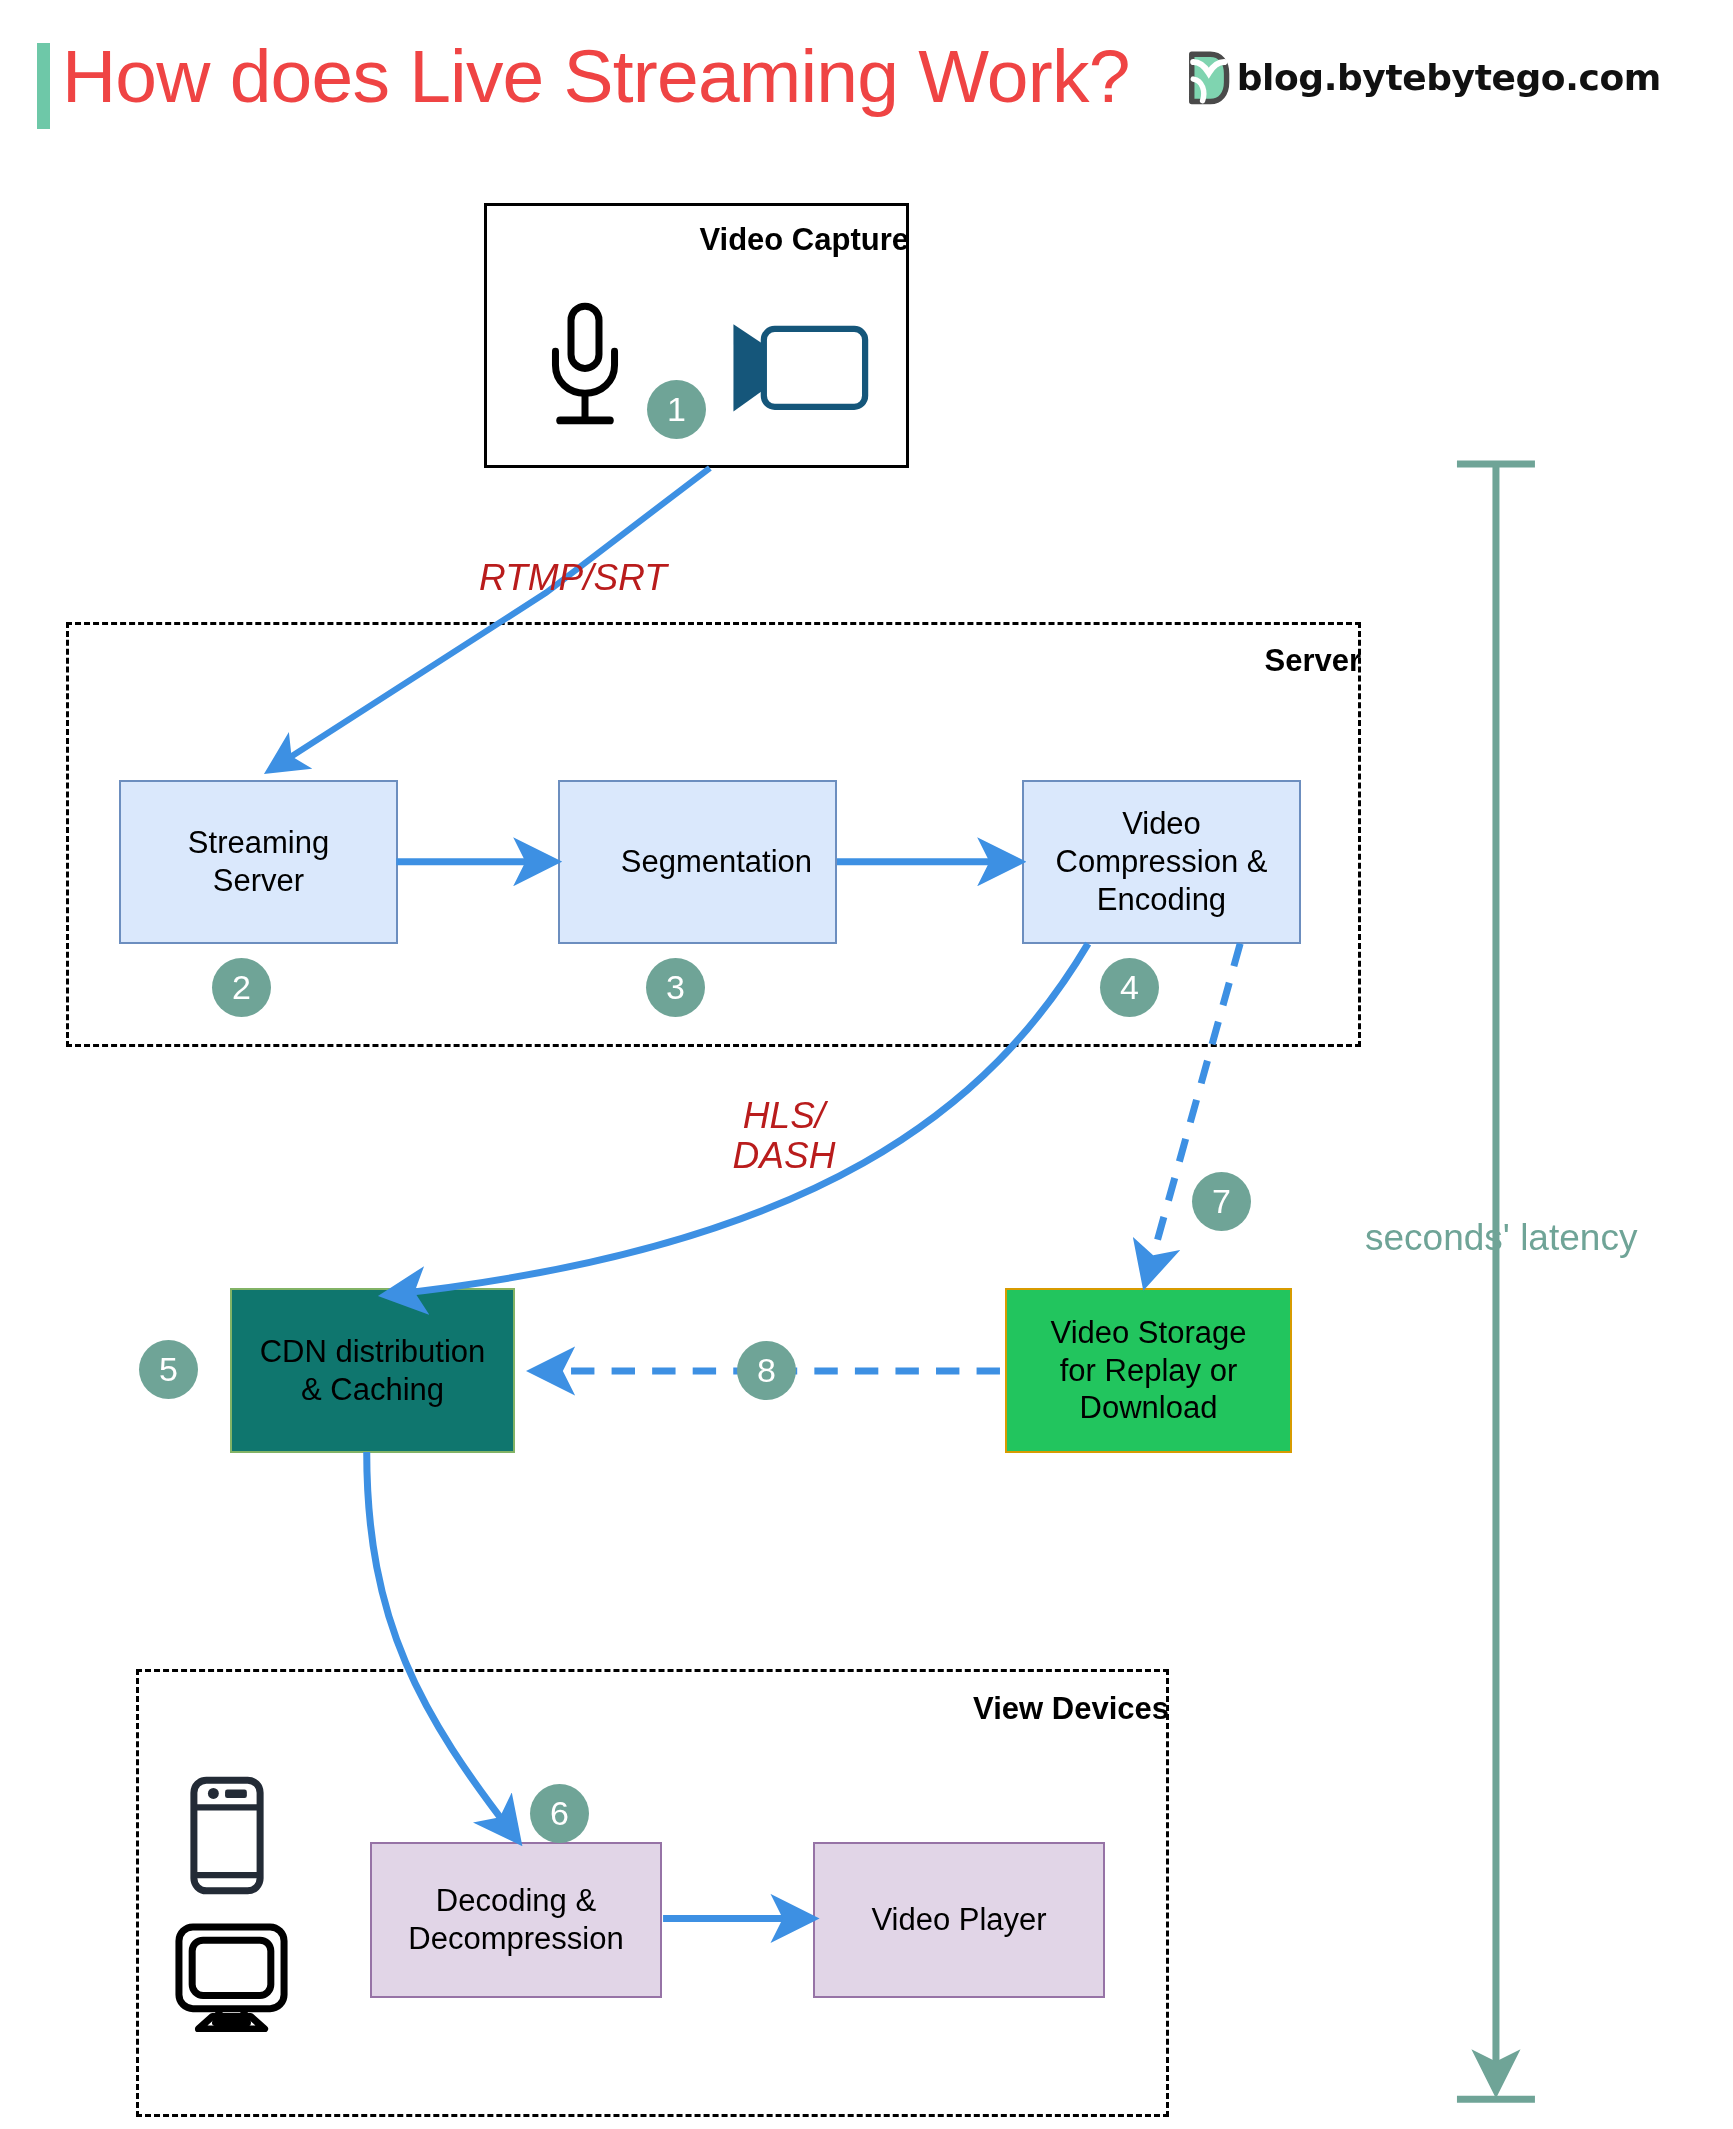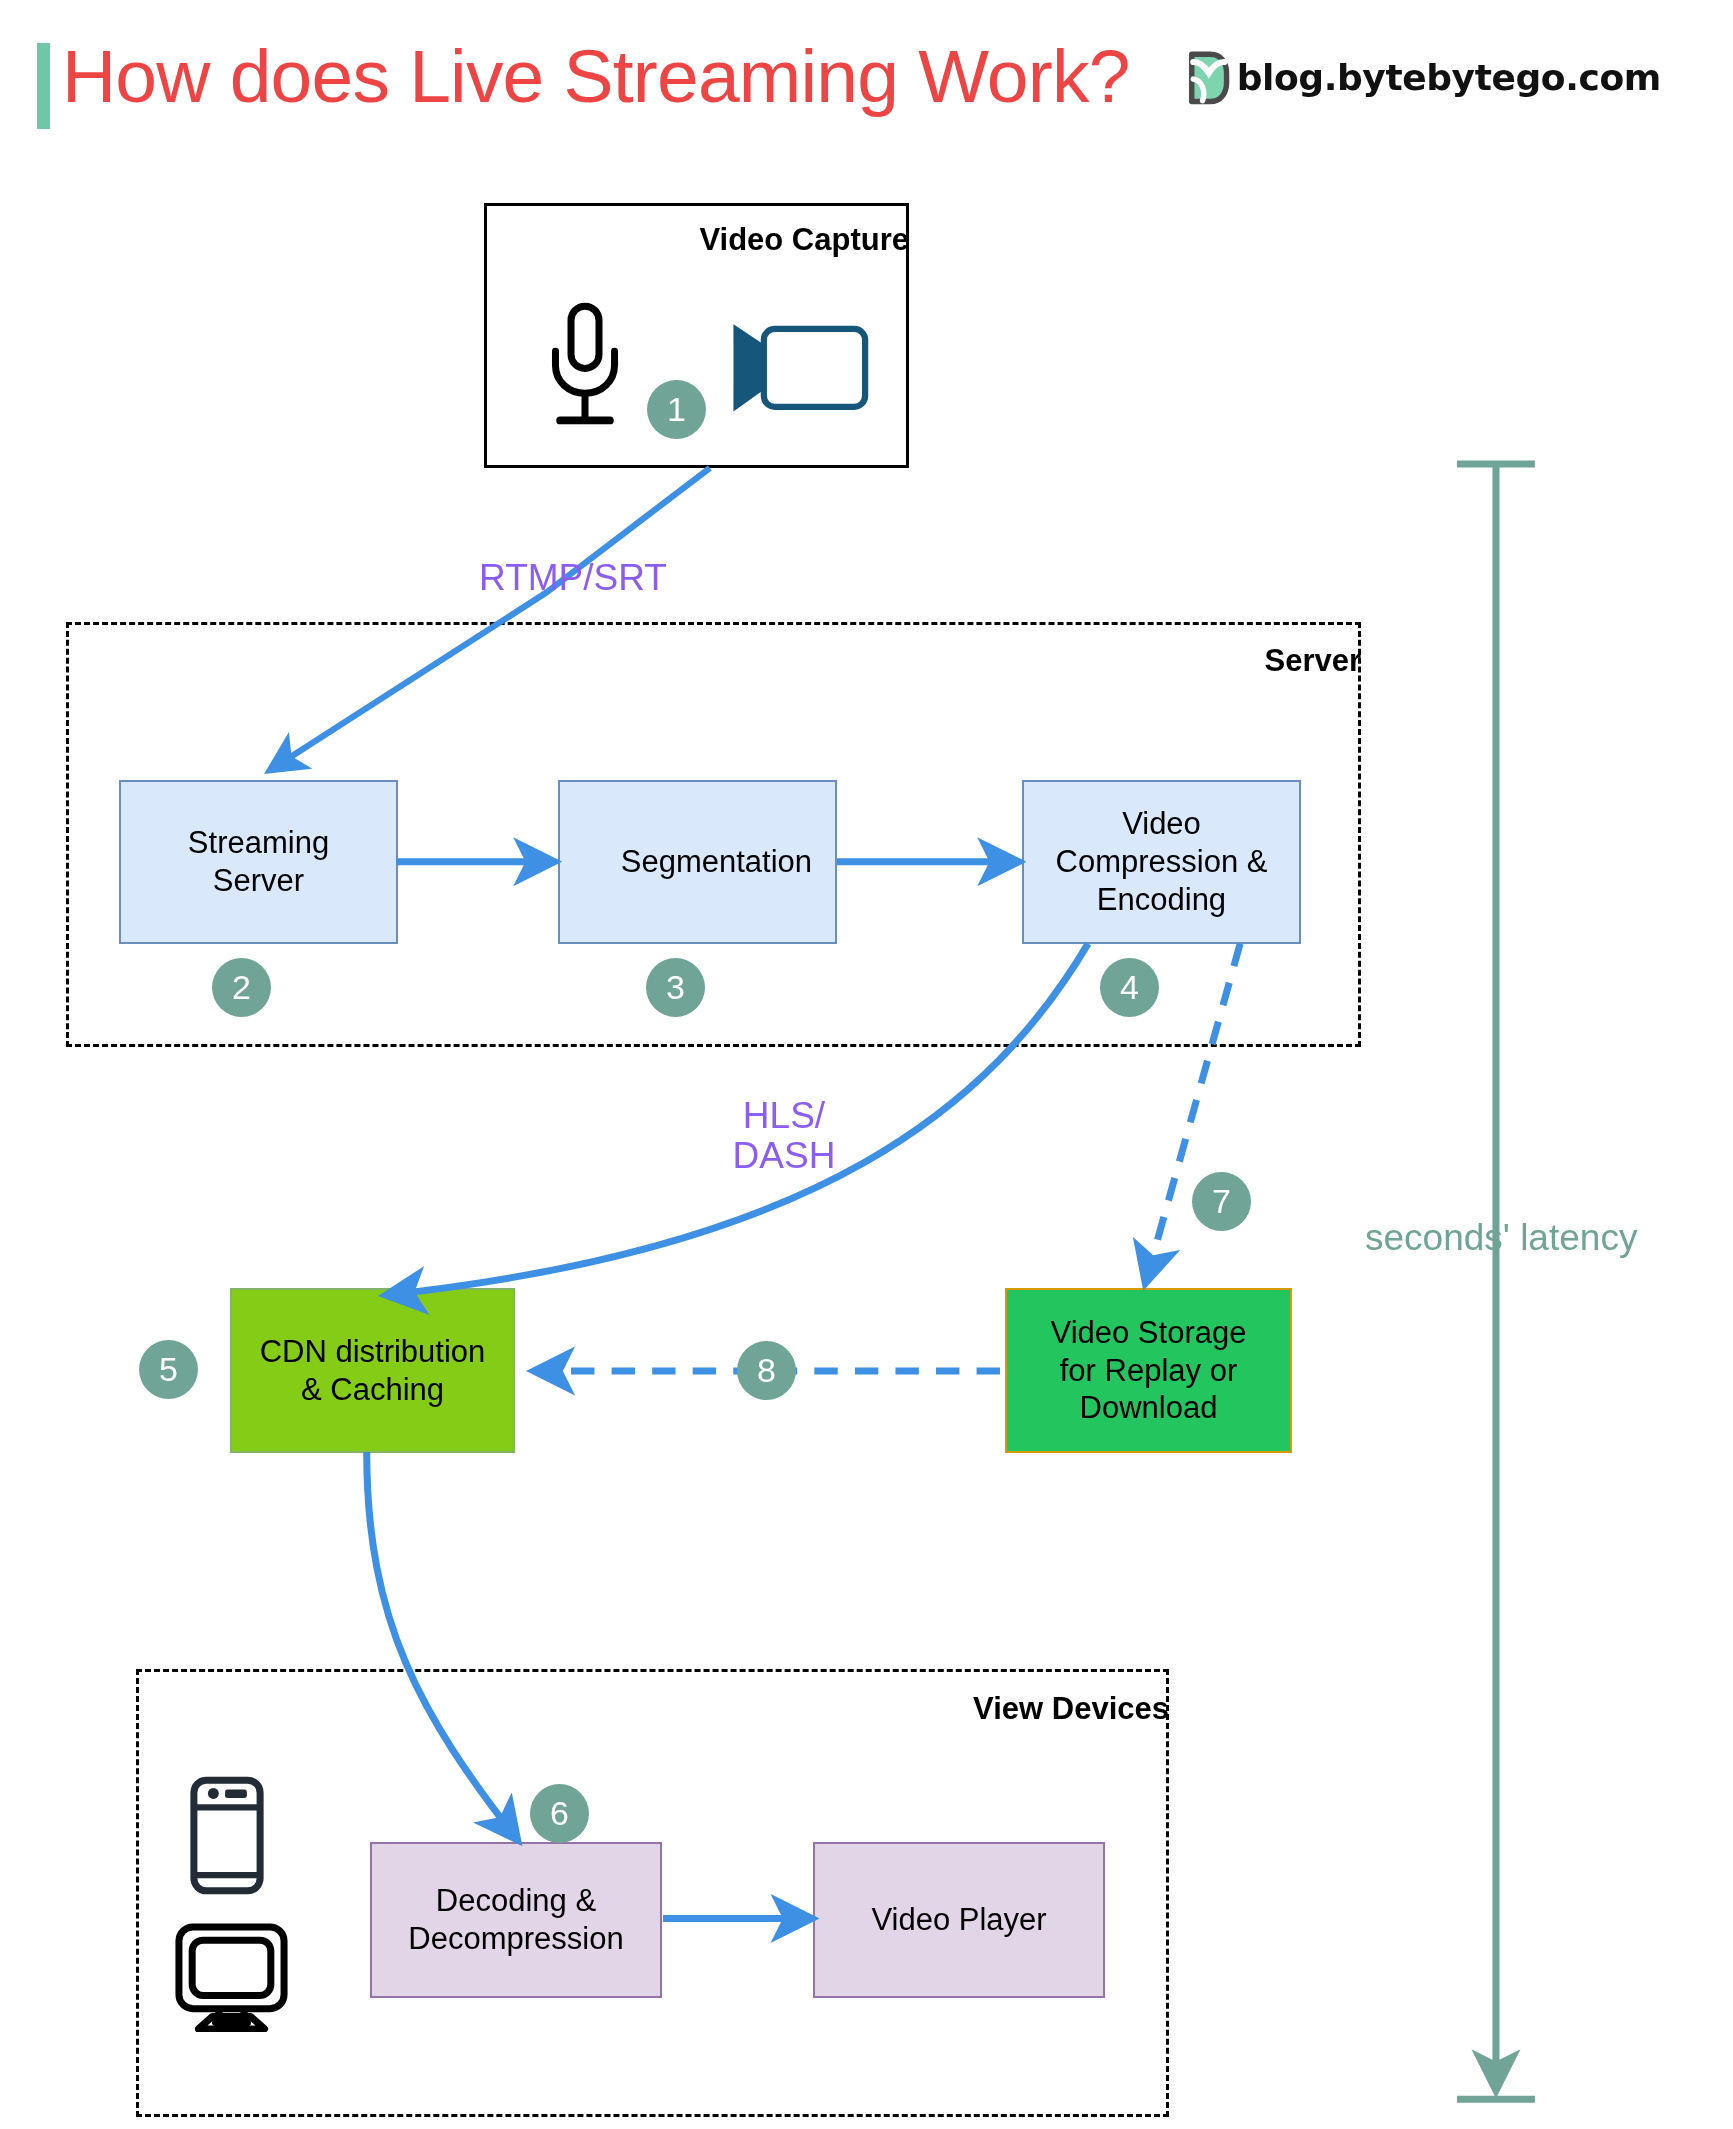--- a/index.html
+++ b/index.html
@@ -59,21 +59,21 @@
     display: flex;
     align-items: center;
     justify-content: center;
     text-align: center;
     font-size: 31px;
     color: #000000;
     line-height: 1.22;
     padding: 3.1px;
   }
   .node-blue   { background: #dae8fc; border: 2.3px solid #6c8ebf; }
-  .node-green  { background: #84cc16; border: 2.3px solid #82b366; }
+  .node-green  { background: #0f766e; border: 2.3px solid #82b366; }
   .node-orange { background: #22c55e; border: 2.3px solid #d79b00; }
   .node-purple { background: #e1d5e7; border: 2.3px solid #9673a6; }
 
   
   .container-solid {
     position: absolute;
     box-sizing: border-box;
     border: 3.1px solid #000000;
     background: transparent;
   }
@@ -103,26 +103,27 @@
     align-items: center;
     justify-content: center;
     font-size: 34px;
     font-weight: 400;
     z-index: 30;
   }
 
   
   .edge-label {
     position: absolute;
-    color: #8b5cf6;
+    color: #b91c1c;
     font-size: 37px;
     line-height: 1.08;
     white-space: pre;
     text-align: center;
     z-index: 20;
+    font-style: italic;
   }
 
   
   #latency-label {
     position: absolute;
     left: 1365px; top: 1217px;
     font-size: 37px;
     color: #6fa497;
     white-space: nowrap;
     z-index: 12;

